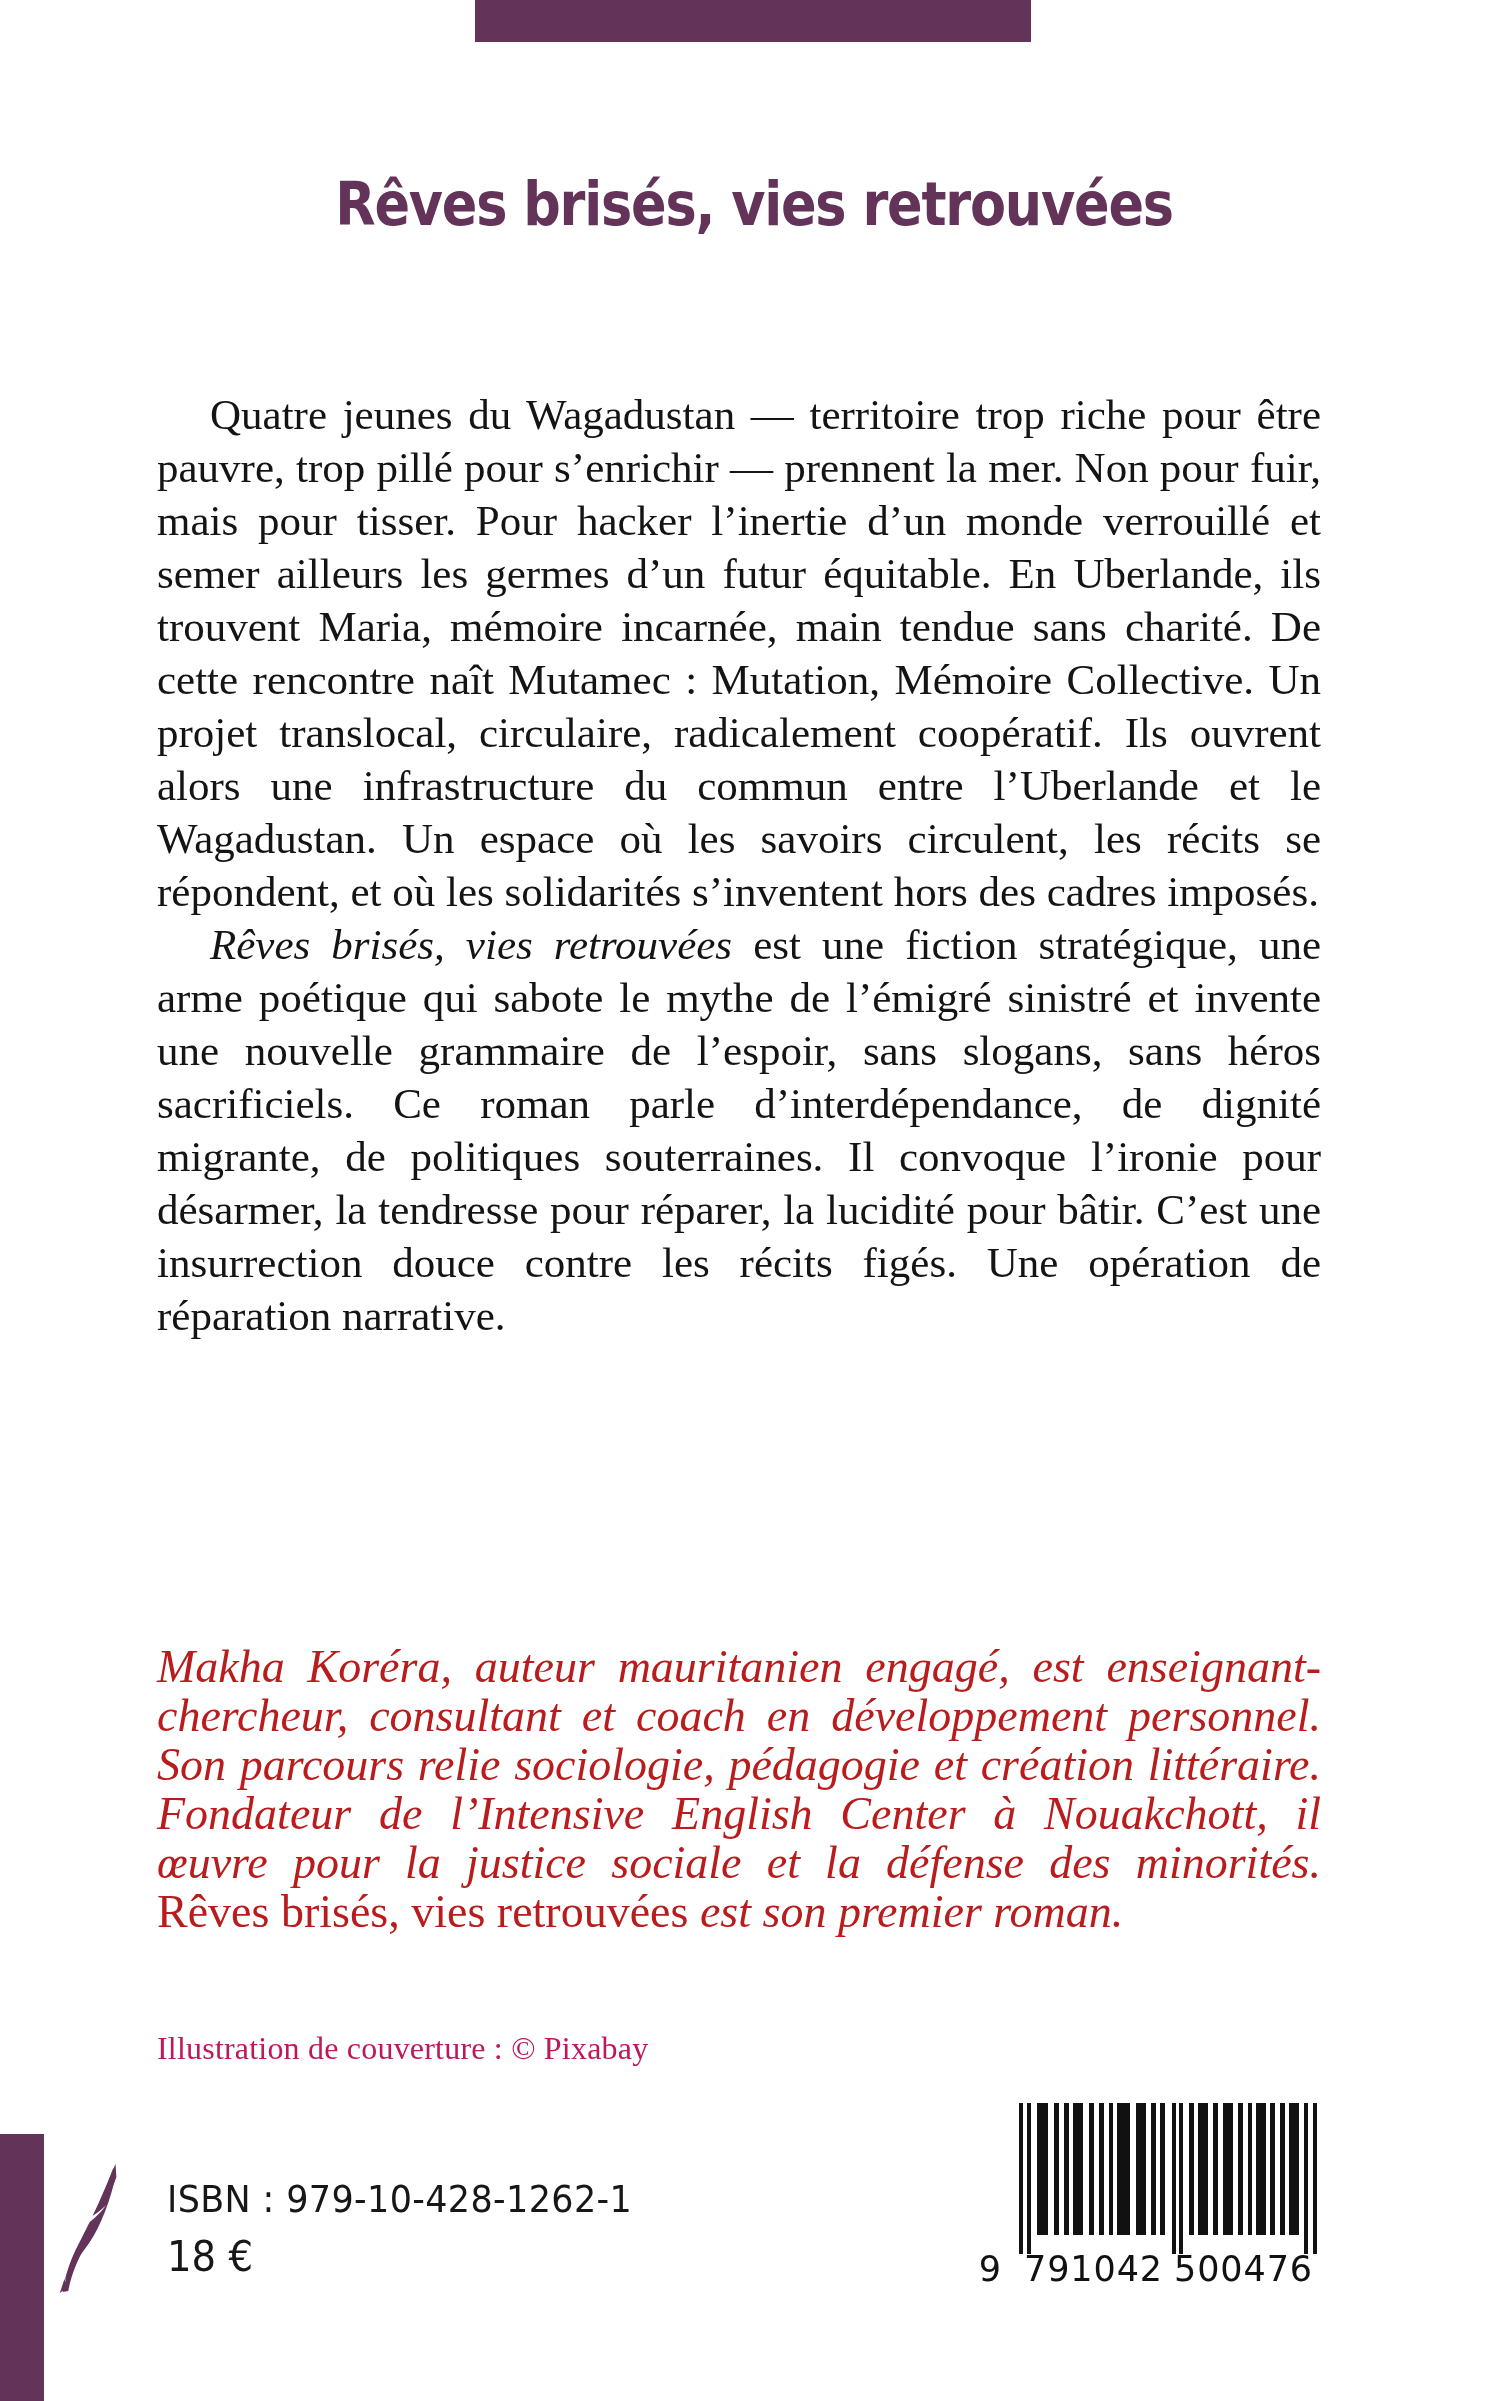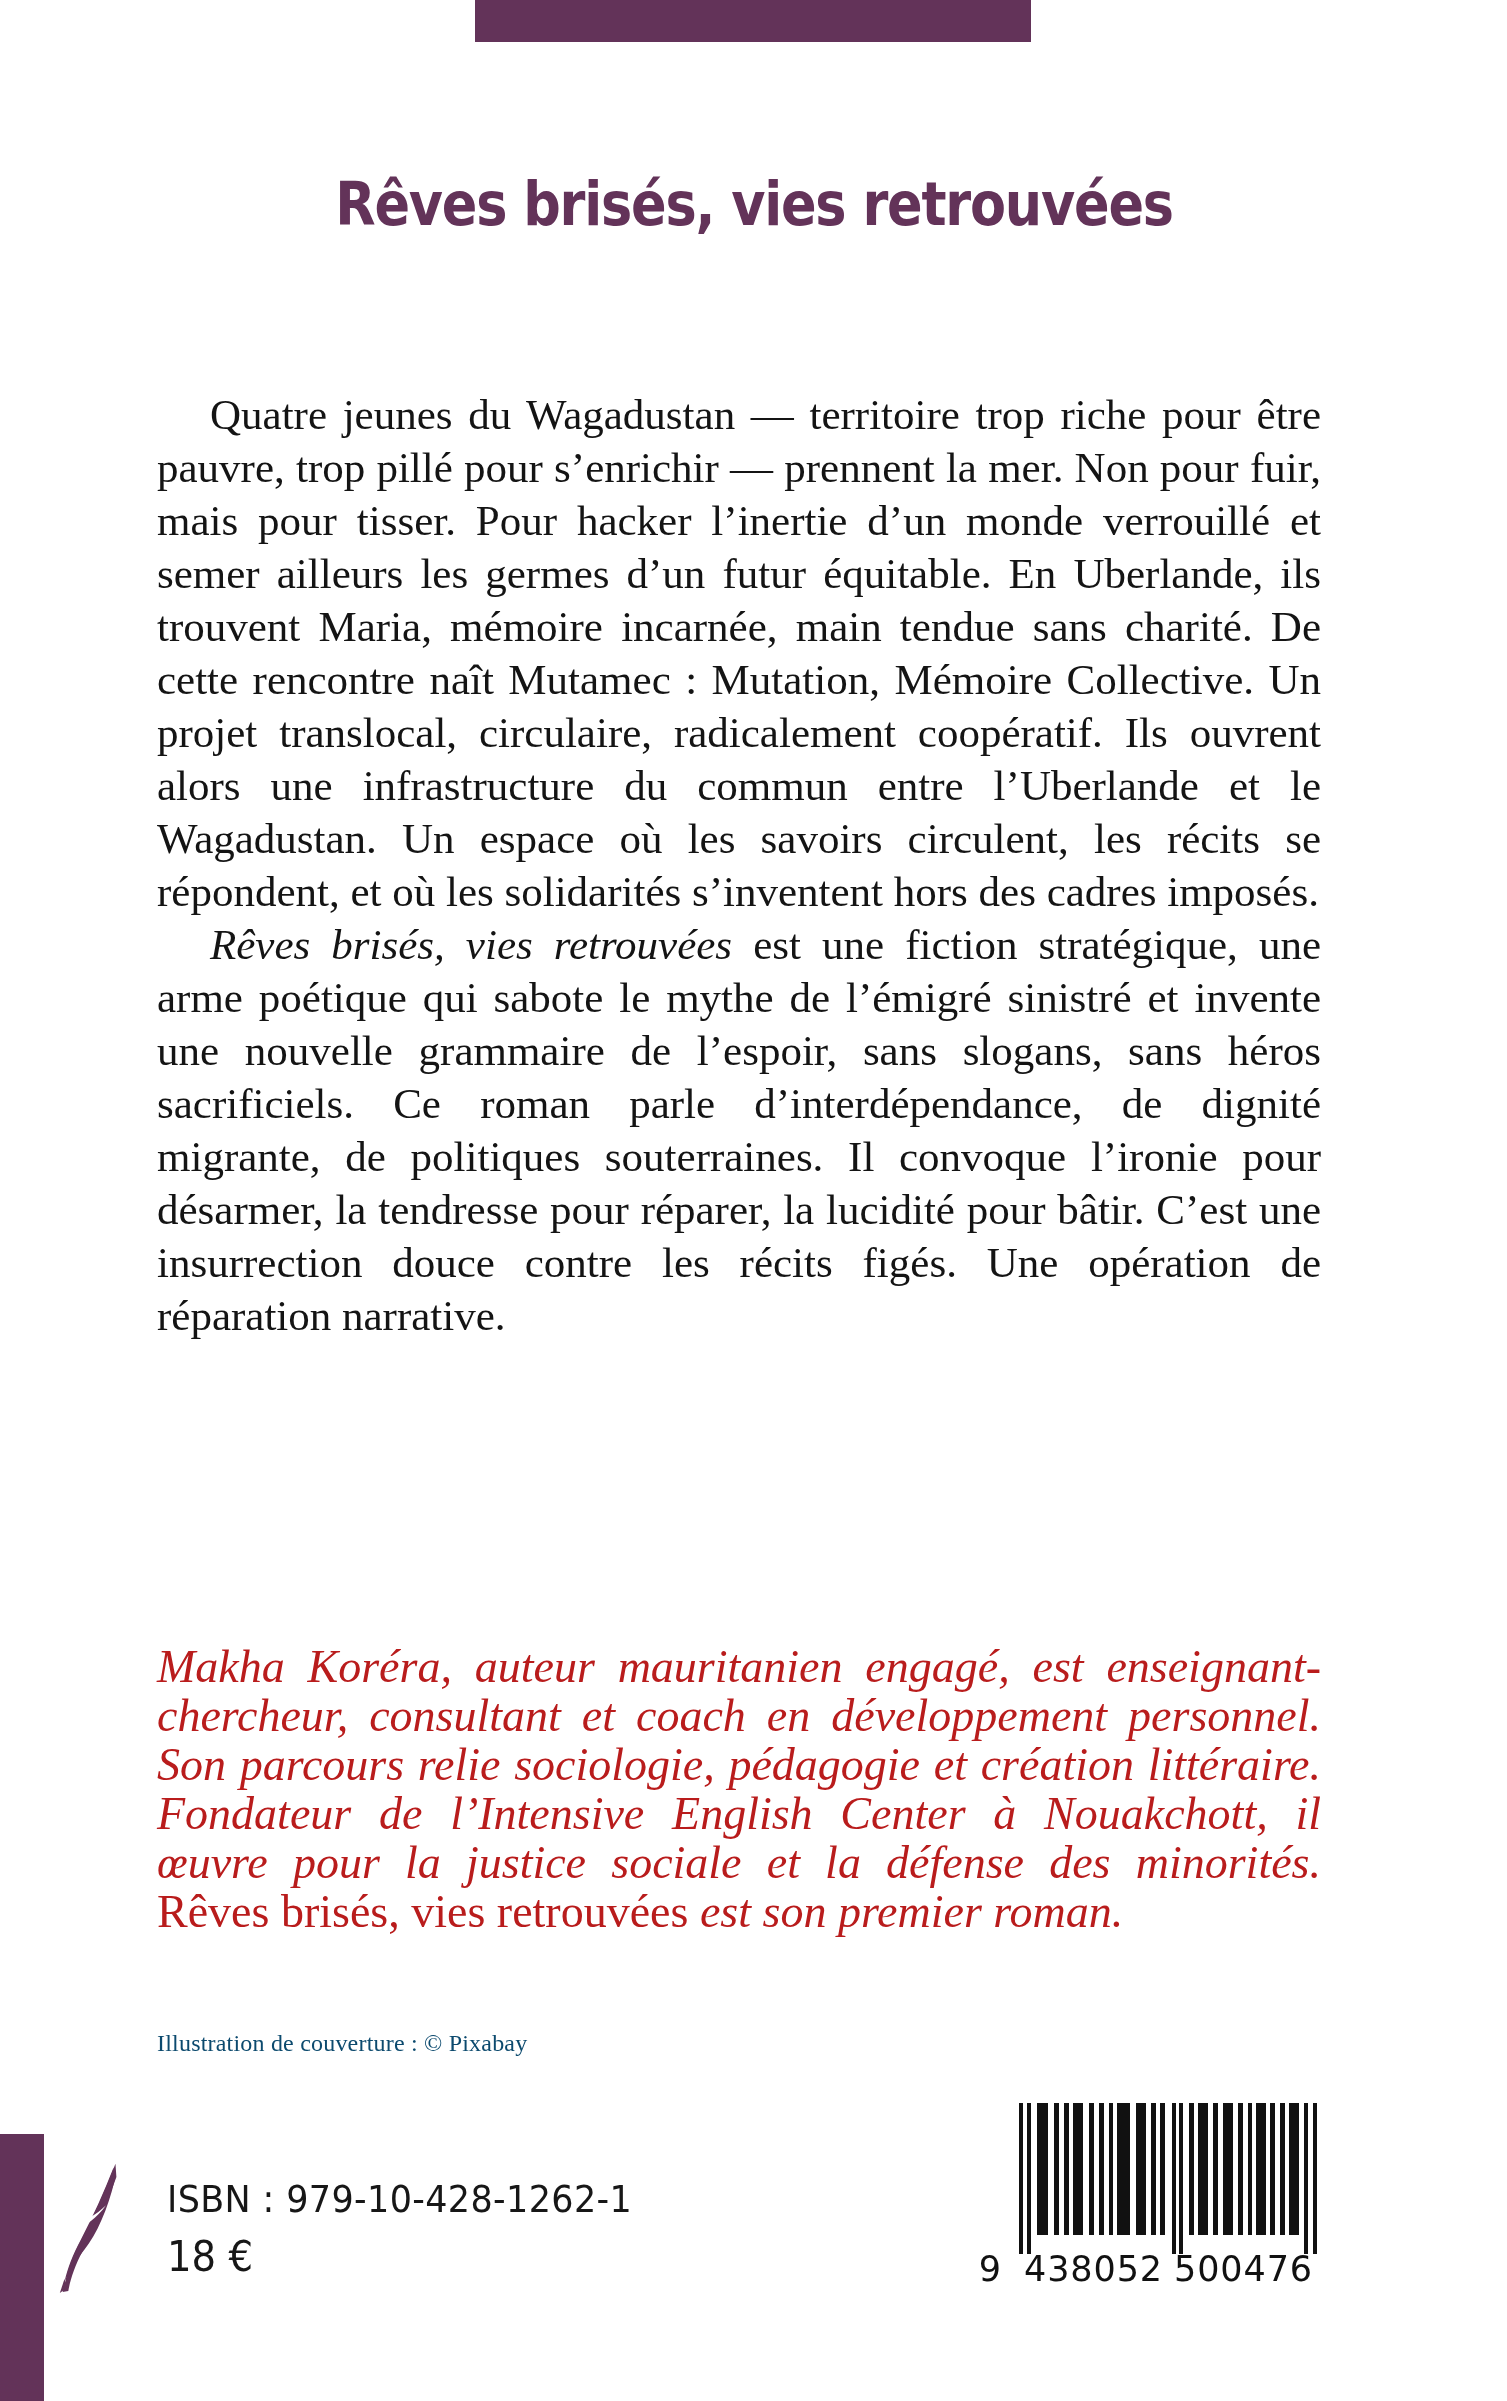--- a/index.html
+++ b/index.html
@@ -79,22 +79,22 @@
   }
   .bio p { margin: 0; }
   .bio .roman { font-style: normal; }
 
   
   .credit {
     position: absolute;
     left: 157px;
     top: 2030px;
     font-family: "Liberation Serif", serif;
-    font-size: 24px;
-    color: #0c4a6e;
+    font-size: 32px;
+    color: #be185d;
     letter-spacing: 0.2px;
   }
 
   
   .left-bar {
     position: absolute;
     left: 0;
     top: 2134px;
     width: 44px;
     height: 268px;
@@ -228,17 +228,17 @@
     <i style="left:273px;width:3.8px;"></i>
     <i style="left:281px;width:9.5px;"></i>
     <i style="left:295px;width:4.7px;"></i>
     <i style="left:305px;width:4.7px;"></i>
     <i style="left:314px;width:9.5px;"></i>
     <i class="guard" style="left:329px;width:3.8px;"></i>
     <i class="guard" style="left:338px;width:3.8px;"></i>
   </div>
   <div class="barcode-digits">
     <span class="bd-left">9</span>
-    <span class="bd-mid">438052</span>
+    <span class="bd-mid">791042</span>
     <span class="bd-right">500476</span>
   </div>
 </div>
 
 
 </body></html>

